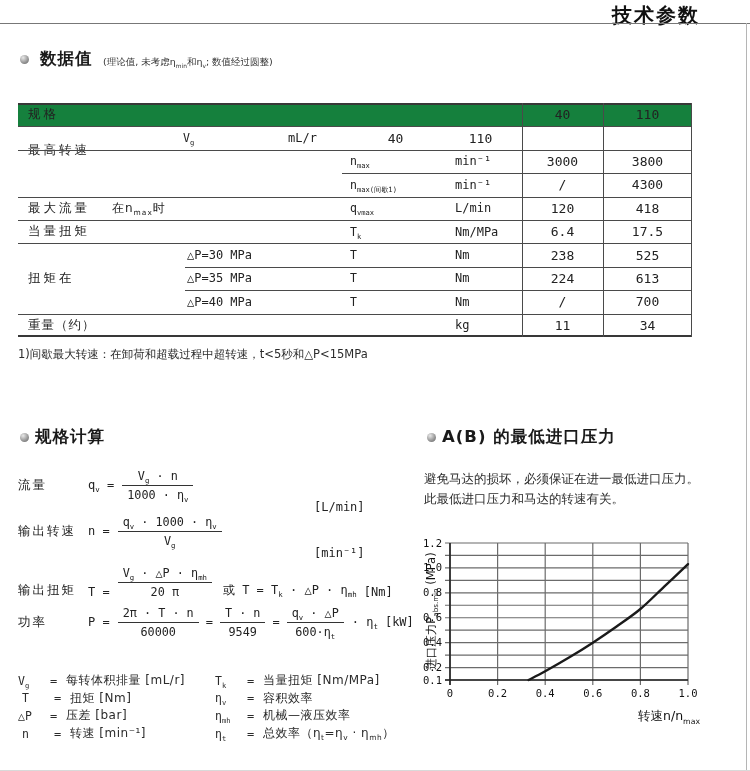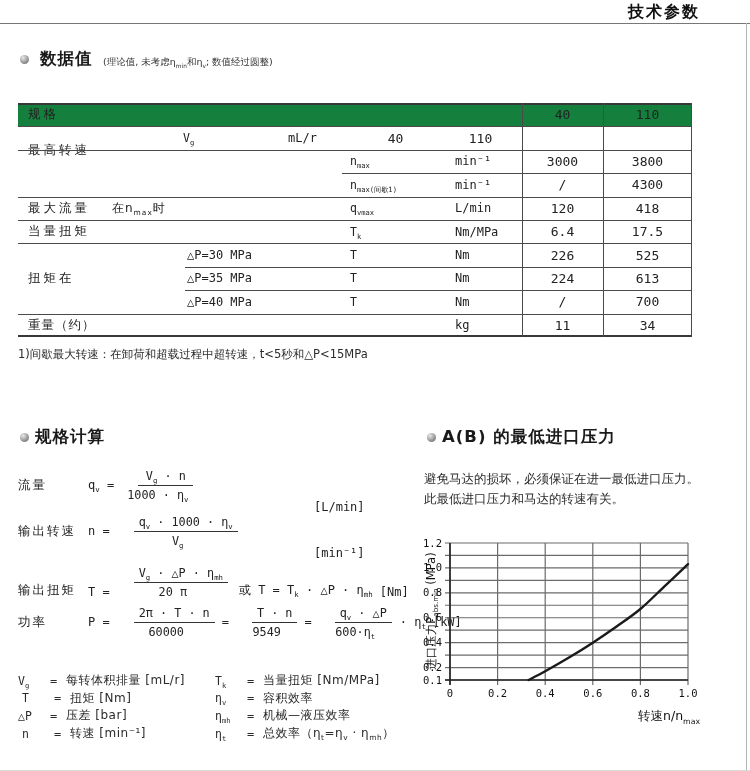--- a/index.html
+++ b/index.html
@@ -1,20 +1,20 @@
 <!DOCTYPE html>
 <html><head>
 <meta charset="utf-8">
 <style>
   html,body{margin:0;padding:0;background:#fff;}
   #page{position:relative;width:750px;height:771px;background:#ffffff;overflow:hidden;
         font-family:"DejaVu Sans",sans-serif;color:#222;}
   sub{font-size:0.62em;line-height:0;}
   
-  #hdr-title{position:absolute;top:2px;right:50px;font-size:16px;font-weight:bold;letter-spacing:2px;color:#111;}
+  #hdr-title{position:absolute;top:2px;right:50px;font-size:20px;font-weight:bold;letter-spacing:2px;color:#111;}
   #hdr-rule{position:absolute;top:23px;left:0;width:750px;height:1px;background:#777;}
   #right-border{position:absolute;top:23px;right:3px;width:1px;height:748px;background:#b5b5b5;}
   #bottom-border{position:absolute;bottom:0;left:0;width:750px;height:1px;background:#d9d9d9;}
   
   .bullet{position:absolute;width:9px;height:9px;border-radius:50%;
           background:radial-gradient(circle at 35% 30%, #e8e8e8, #9a9a9a 55%, #5f5f5f);}
   .sec-title{position:absolute;font-size:16.5px;font-weight:bold;color:#1a1a1a;letter-spacing:1px;}
   #note{position:absolute;left:103px;top:56px;font-size:9.5px;color:#333;}
   
   #tbl{position:absolute;left:18px;top:103px;width:674px;height:234px;font-size:12.5px;}
@@ -30,21 +30,21 @@
   .hline{position:absolute;background:#4a4a4a;height:1px;}
   .thick{height:2px;background:#383838;}
   .vline{position:absolute;width:1px;background:#4a4a4a;top:0;height:234px;}
   #footnote{position:absolute;left:18px;top:347px;font-size:11.5px;color:#2b2b2b;}
   
   .f-row{position:absolute;left:18px;width:382px;display:flex;align-items:center;
          font-family:"DejaVu Sans Mono",monospace;font-size:12px;color:#222;}
   .f-label{font-family:"DejaVu Sans",sans-serif;font-size:12.5px;letter-spacing:2px;width:70px;flex:none;}
   .f-lhs{margin-right:5px;white-space:nowrap;}
   .frac{display:inline-block;text-align:center;font-size:11.8px;margin:0 3px;vertical-align:middle;}
-  .frac .num{display:block;padding:0 5px 2px;border-bottom:1.2px solid #333;white-space:nowrap;margin-left:16px;}
+  .frac .num{display:block;padding:0 5px 2px;border-bottom:1.2px solid #333;white-space:nowrap;}
   .frac .den{display:block;padding:2px 5px 0;white-space:nowrap;}
   .f-eq{margin:0 4px;}
   .f-tail{margin-left:8px;white-space:nowrap;}
   .f-unit{position:absolute;left:296px;white-space:nowrap;margin-top:44px;}
   .f-unit-inline{margin-left:7px;white-space:nowrap;}
   
   #press-body1,#press-body2{position:absolute;left:424px;width:310px;font-size:12.5px;line-height:20px;color:#2b2b2b;}
   #chart-wrap{position:absolute;left:418px;top:533px;width:300px;height:200px;}
   .tick{font-family:"DejaVu Sans Mono",monospace;font-size:10.5px;fill:#111;}
   #ylabel{position:absolute;left:424px;top:686px;width:150px;transform:rotate(-90deg);
@@ -126,21 +126,21 @@
       <div class="c3">T<sub>k</sub></div>
       <div class="c4">Nm/MPa</div>
       <div class="c5">6.4</div>
       <div class="c6">17.5</div>
     </div>
     <div class="trow" style="top:140.4px;">
       <div class="c1"></div>
       <div class="c2">△P=30 MPa</div>
       <div class="c3">T</div>
       <div class="c4">Nm</div>
-      <div class="c5">226</div>
+      <div class="c5">238</div>
       <div class="c6">525</div>
     </div>
     <div class="trow" style="top:163.8px;">
       <div class="c1">
           <span>扭矩在</span>
         </div>
       <div class="c2">△P=35 MPa</div>
       <div class="c3">T</div>
       <div class="c4">Nm</div>
       <div class="c5">224</div>

